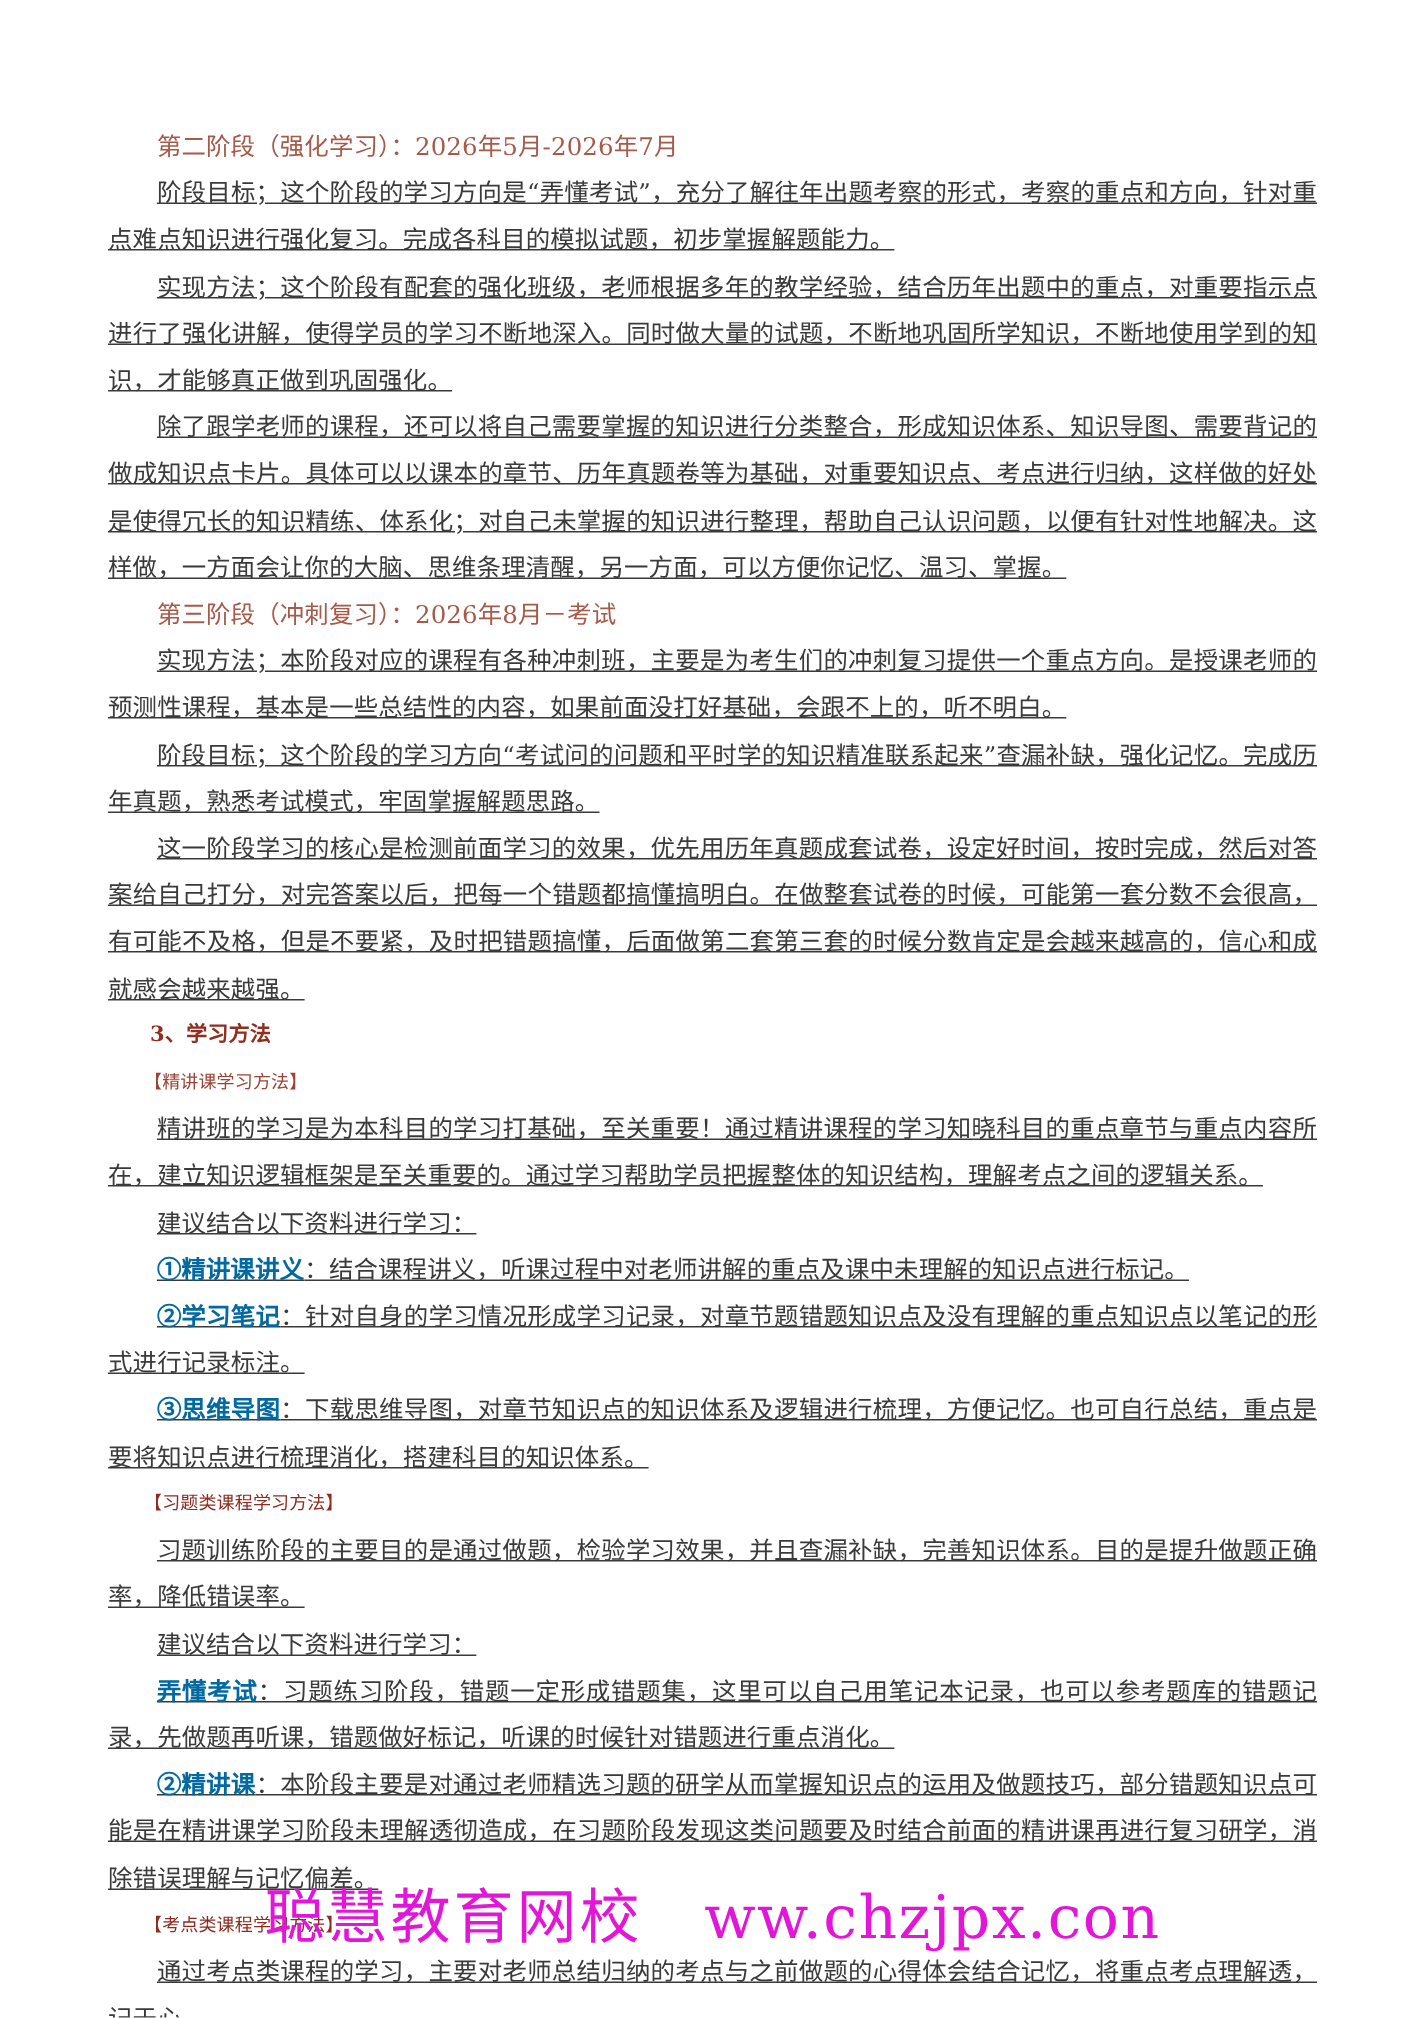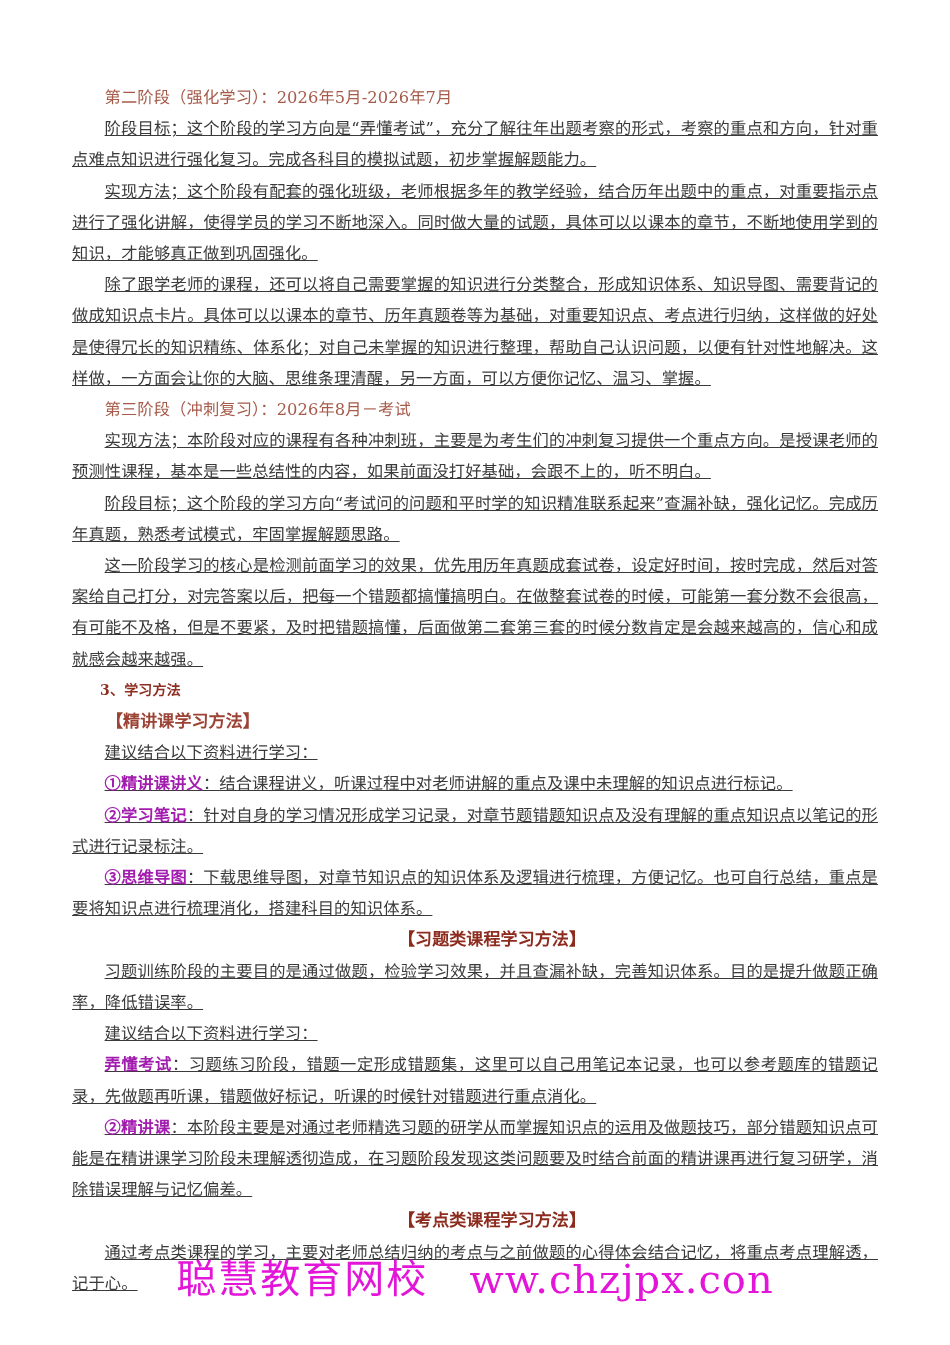--- a/index.html
+++ b/index.html
@@ -66,36 +66,35 @@
     color: #8f2f22;
     font-weight: bold;
     text-indent: 2em;
     letter-spacing: 0.2px;
     font-family: "DejaVu Serif", "Liberation Serif", serif;
   }
 
   
   .bracket-heading {
     margin: 0;
-    font-size: 17px;
+    font-size: 12px;
     line-height: 31.2px;
     color: #9c4335;
-    font-weight: bold;
+    font-weight: normal;
     text-indent: 2em;
     letter-spacing: 0.1px;
     font-family: "DejaVu Serif", "Liberation Serif", serif;
   }
   .bracket-heading.dark {
     color: #8c2b1e;
-    text-align: center;
   }
 
   .para .lead {
     font-weight: bold;
-    color: #a21caf;
+    color: #0369a1;
   }
 
   
   .watermark {
     position: absolute;
     left: 0;
     top: 1256px;
     width: 950px;
     text-align: center;
     color: #e315d8;
@@ -112,36 +111,37 @@
 <body>
 
 <div class="page">
 
   <div class="doc-body">
 
     <p class="stage-heading">第二阶段（强化学习）：2026年5月-2026年7月</p>
 
     <p class="para">阶段目标；这个阶段的学习方向是“弄懂考试”，充分了解往年出题考察的形式，考察的重点和方向，针对重点难点知识进行强化复习。完成各科目的模拟试题，初步掌握解题能力。</p>
 
-    <p class="para">实现方法；这个阶段有配套的强化班级，老师根据多年的教学经验，结合历年出题中的重点，对重要指示点进行了强化讲解，使得学员的学习不断地深入。同时做大量的试题，具体可以以课本的章节，不断地使用学到的知识，才能够真正做到巩固强化。</p>
+    <p class="para">实现方法；这个阶段有配套的强化班级，老师根据多年的教学经验，结合历年出题中的重点，对重要指示点进行了强化讲解，使得学员的学习不断地深入。同时做大量的试题，不断地巩固所学知识，不断地使用学到的知识，才能够真正做到巩固强化。</p>
 
     <p class="para">除了跟学老师的课程，还可以将自己需要掌握的知识进行分类整合，形成知识体系、知识导图、需要背记的做成知识点卡片。具体可以以课本的章节、历年真题卷等为基础，对重要知识点、考点进行归纳，这样做的好处是使得冗长的知识精练、体系化；对自己未掌握的知识进行整理，帮助自己认识问题，以便有针对性地解决。这样做，一方面会让你的大脑、思维条理清醒，另一方面，可以方便你记忆、温习、掌握。</p>
 
     <p class="stage-heading">第三阶段（冲刺复习）：2026年8月－考试</p>
 
     <p class="para">实现方法；本阶段对应的课程有各种冲刺班，主要是为考生们的冲刺复习提供一个重点方向。是授课老师的预测性课程，基本是一些总结性的内容，如果前面没打好基础，会跟不上的，听不明白。</p>
 
     <p class="para">阶段目标；这个阶段的学习方向“考试问的问题和平时学的知识精准联系起来”查漏补缺，强化记忆。完成历年真题，熟悉考试模式，牢固掌握解题思路。</p>
 
     <p class="para">这一阶段学习的核心是检测前面学习的效果，优先用历年真题成套试卷，设定好时间，按时完成，然后对答案给自己打分，对完答案以后，把每一个错题都搞懂搞明白。在做整套试卷的时候，可能第一套分数不会很高，有可能不及格，但是不要紧，及时把错题搞懂，后面做第二套第三套的时候分数肯定是会越来越高的，信心和成就感会越来越强。</p>
 
     <p class="section-heading">3、学习方法</p>
 
     <p class="bracket-heading">【精讲课学习方法】</p>
 
+    <p class="para">精讲班的学习是为本科目的学习打基础，至关重要！通过精讲课程的学习知晓科目的重点章节与重点内容所在，建立知识逻辑框架是至关重要的。通过学习帮助学员把握整体的知识结构，理解考点之间的逻辑关系。</p>
 
     <p class="para">建议结合以下资料进行学习：</p>
 
     <p class="para"><span class="lead">①精讲课讲义</span><span>：结合课程讲义，听课过程中对老师讲解的重点及课中未理解的知识点进行标记。</span></p>
 
     <p class="para"><span class="lead">②学习笔记</span><span>：针对自身的学习情况形成学习记录，对章节题错题知识点及没有理解的重点知识点以笔记的形式进行记录标注。</span></p>
 
     <p class="para"><span class="lead">③思维导图</span><span>：下载思维导图，对章节知识点的知识体系及逻辑进行梳理，方便记忆。也可自行总结，重点是要将知识点进行梳理消化，搭建科目的知识体系。</span></p>
 
     <p class="bracket-heading dark">【习题类课程学习方法】</p>

